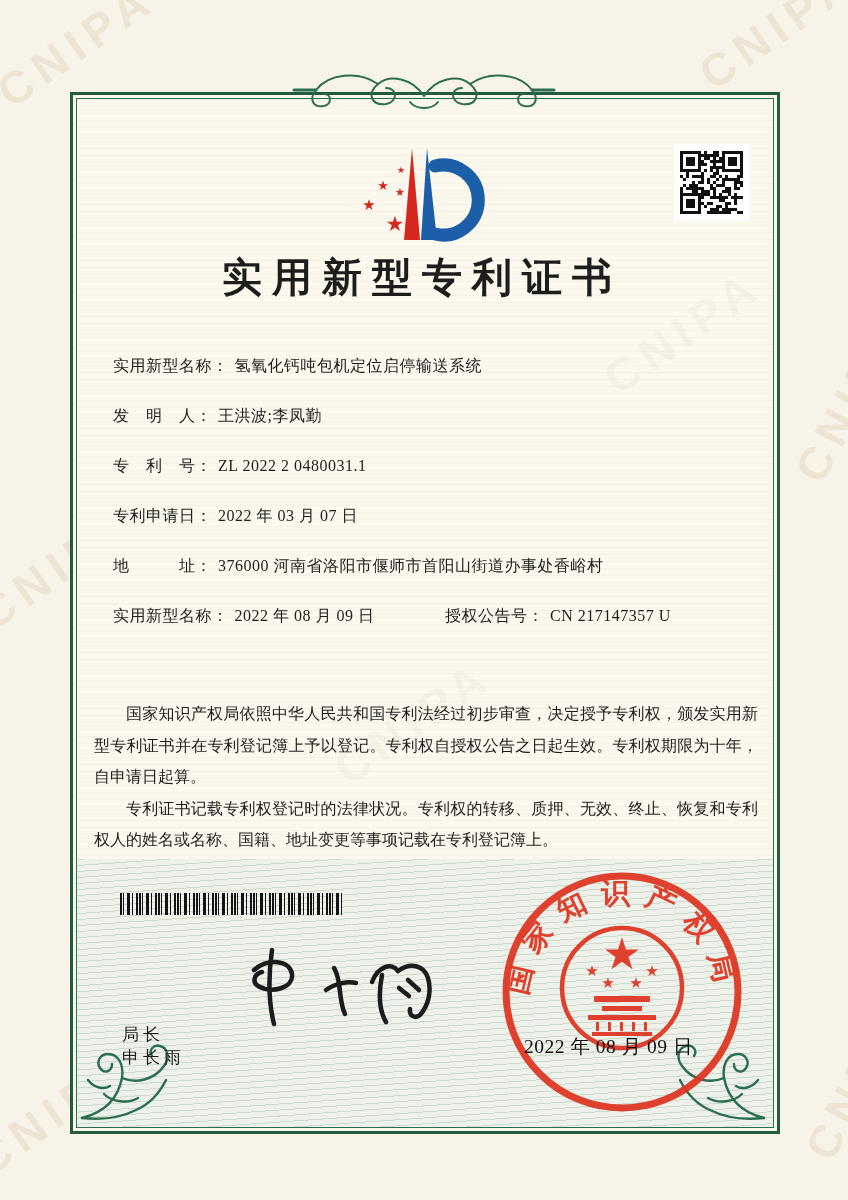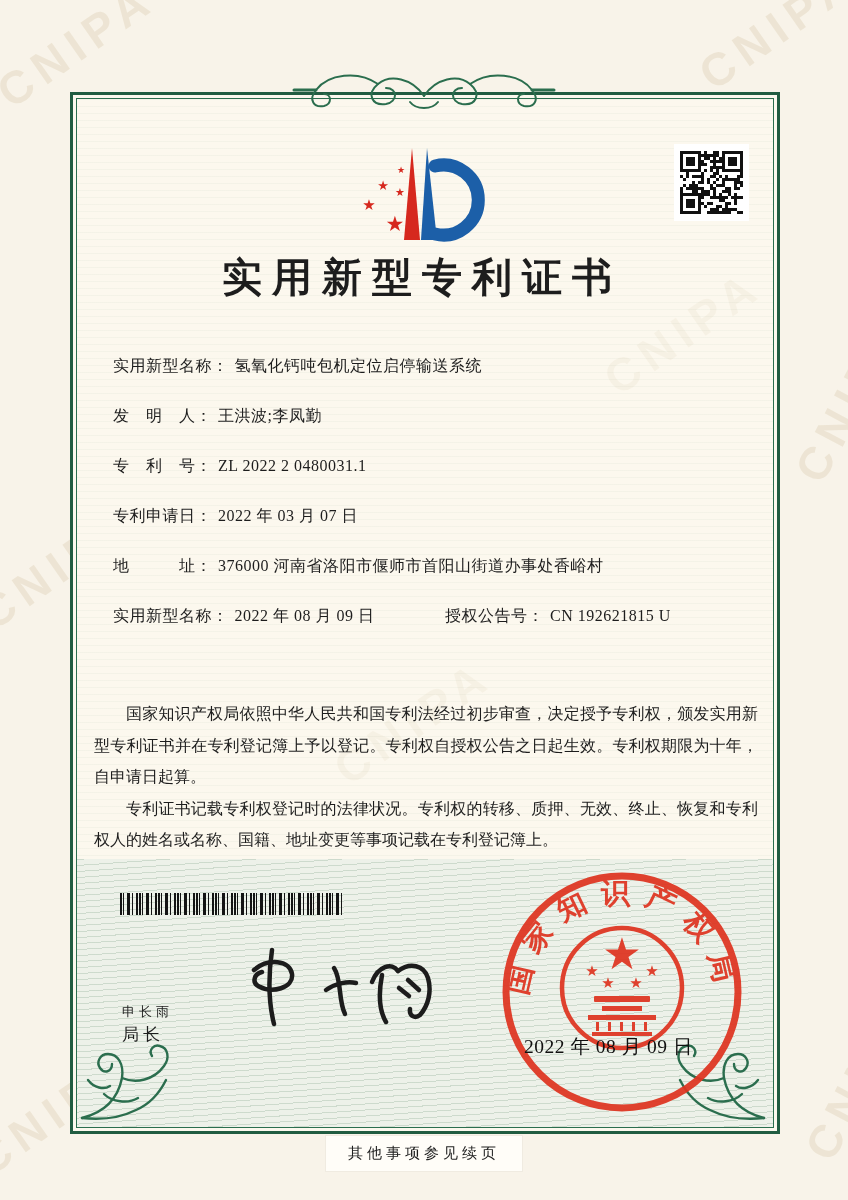--- a/index.html
+++ b/index.html
@@ -31,21 +31,21 @@
   .frow .pair2{position:absolute;left:332px;top:0;}
   .flabel{margin-right:6px;}
   .body-text{position:absolute;left:94px;top:698px;width:664px;font-size:16px;line-height:31.5px;
              text-align:justify;z-index:3;}
   .body-text p{margin:0;text-indent:2em;}
   .barcode{position:absolute;left:120px;top:893px;width:222px;height:22px;z-index:3;
     background:repeating-linear-gradient(90deg,#141414 0 2px,transparent 2px 3px,#141414 3px 4px,
       transparent 4px 7px,#141414 7px 10px,transparent 10px 12px,#141414 12px 13px,transparent 13px 16px,
       #141414 16px 18px,transparent 18px 19px);}
   .duty{position:absolute;left:122px;top:1023px;font-size:17px;letter-spacing:4px;z-index:3;}
-  .duty-name{position:absolute;left:122px;top:1003px;font-size:13px;letter-spacing:4px;z-index:3;}
+  .duty-name{position:absolute;left:122px;top:1046px;font-size:17px;letter-spacing:4px;z-index:3;}
   .signature{position:absolute;left:238px;top:938px;z-index:4;}
   .seal{position:absolute;left:496px;top:866px;z-index:4;opacity:.93;}
   .seal-date{position:absolute;left:524px;top:1033px;font-size:19.5px;letter-spacing:.5px;color:#101010;z-index:5;}
   .footer-page{position:absolute;left:70px;width:704px;top:1091px;text-align:center;font-size:15px;
                letter-spacing:3px;color:#333;z-index:3;}
   .footer-note{position:absolute;left:50%;transform:translateX(-50%);top:1136px;background:#fffdf8;
                padding:8px 22px;font-size:15px;letter-spacing:4px;z-index:3;box-shadow:0 0 0 1px rgba(0,0,0,0.03);}
 </style>
 </head>
 <body>
@@ -374,21 +374,21 @@
     </div>
     <div class="frow">
       <span class="flabel">专利申请日：</span><span>2022 年 03 月 07 日</span>
     </div>
     <div class="frow">
       <span class="flabel">地　　　址：</span><span>376000 河南省洛阳市偃师市首阳山街道办事处香峪村</span>
     </div>
     <div class="frow">
       <span class="flabel">实用新型名称：</span><span>2022 年 08 月 09 日</span>
       <span class="pair2">
-        <span class="flabel">授权公告号：</span><span>CN 192621815 U</span>
+        <span class="flabel">授权公告号：</span><span>CN 217147357 U</span>
       </span>
     </div>
   </div>
 
   <div class="body-text">
     <p>国家知识产权局依照中华人民共和国专利法经过初步审查，决定授予专利权，颁发实用新型专利证书并在专利登记簿上予以登记。专利权自授权公告之日起生效。专利权期限为十年，自申请日起算。</p>
     <p>专利证书记载专利权登记时的法律状况。专利权的转移、质押、无效、终止、恢复和专利权人的姓名或名称、国籍、地址变更等事项记载在专利登记簿上。</p>
   </div>
 
   <div class="barcode"></div>
@@ -432,15 +432,14 @@
         <rect x="124" y="156" width="3" height="9"></rect>
           <rect x="136" y="156" width="3" height="9"></rect>
         <rect x="148" y="156" width="3" height="9"></rect>
         <rect x="96" y="166" width="60" height="4"></rect>
       </g>
     </g>
   </svg>
 
   <div class="seal-date">2022 年 08 月 09 日</div>
 
-  <div class="footer-note">其他事项参见续页</div>
 
 </div>
 
 </body></html>

